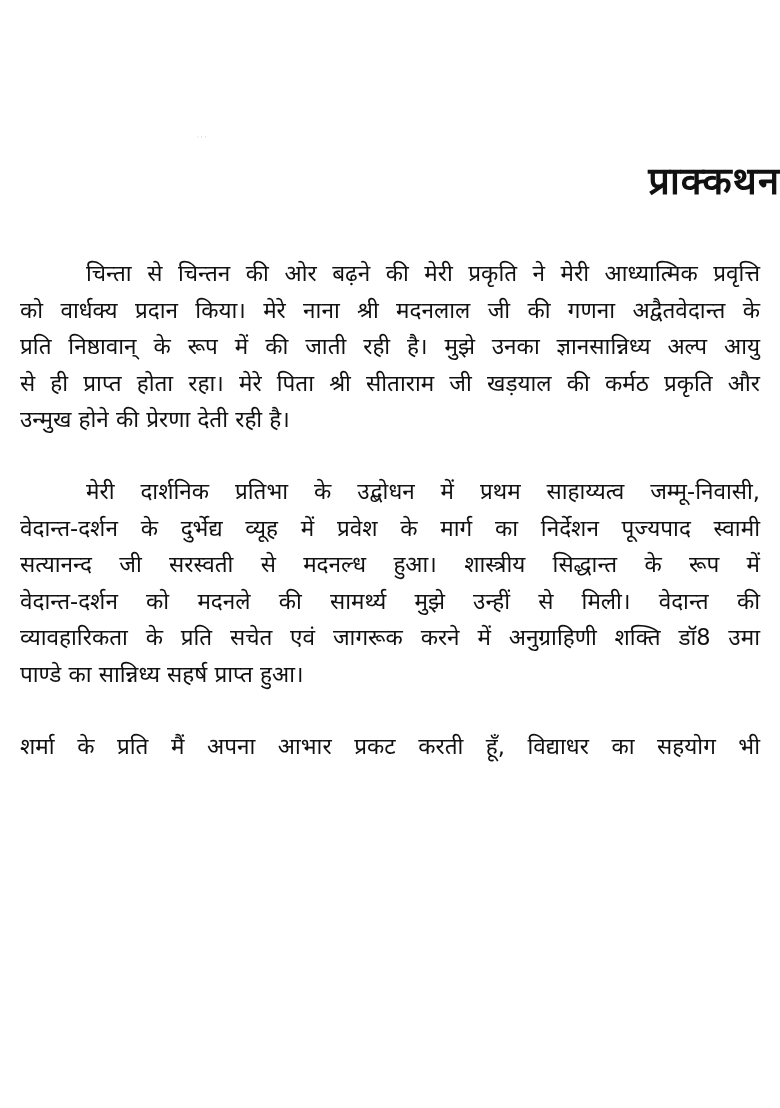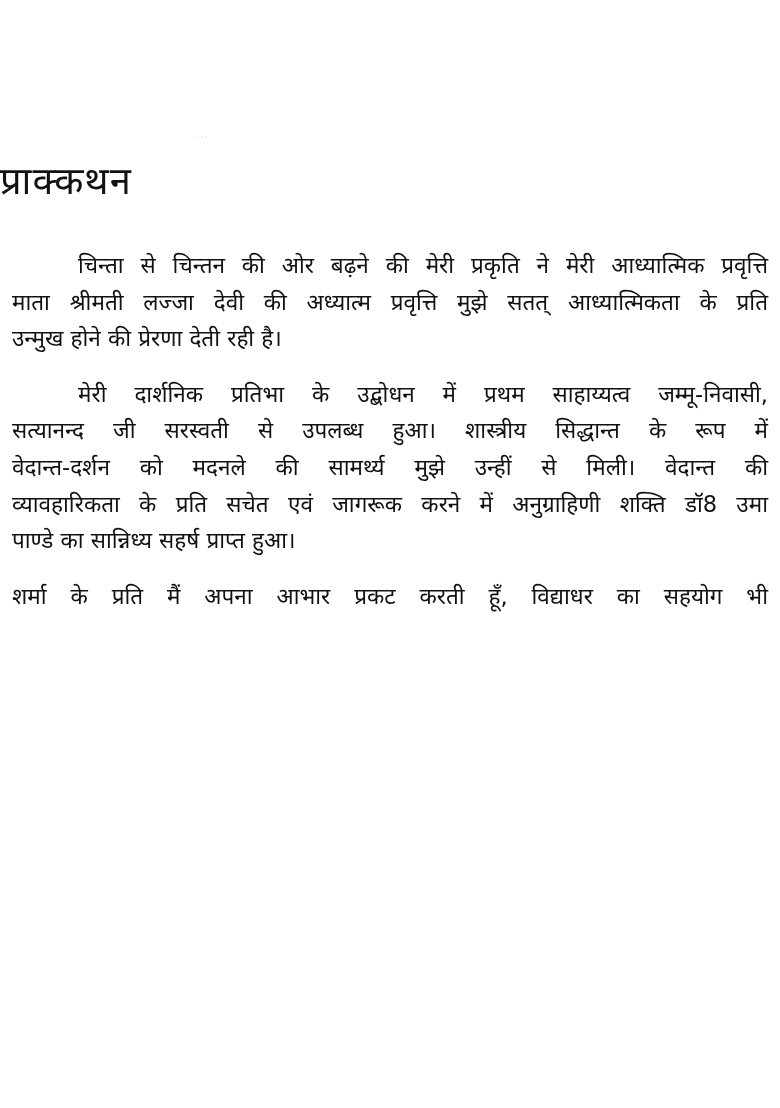--- a/index.html
+++ b/index.html
@@ -1,45 +1,48 @@
 <!DOCTYPE html>
 <html><head>
 <meta charset="utf-8">
 <style>
   html, body { margin: 0; padding: 0; background: #ffffff; }
   body { width: 780px; height: 1108px; position: relative; overflow: hidden;
          font-family: "DejaVu Sans", sans-serif; color: #111; }
-  .title { position: absolute; top: 128px; left: 0; width: 780px; text-align: left;
-           font-size: 38px; font-weight: normal; letter-spacing: 1px; }
+  .title { position: absolute; top: 128px; left: 0; width: 780px; text-align: right;
+           font-size: 38px; font-weight: bold; letter-spacing: 1px; }
   .specks { position: absolute; top: 133px; left: 197px; font-size: 6px; color: #aaa; }
   .body { position: absolute; left: 12px; width: 756px; top: 247px; }
-  .para { margin: 0; }
+  .para { margin: 8px; }
   .line { display: block; font-size: 22.5px; line-height: 36.6px; height: 36.6px;
           white-space: nowrap; text-align: justify; text-align-last: justify; }
   .line.last { text-align-last: left; }
   .line.indent { padding-left: 66px; }
   .gap { height: 19px; }
 </style>
 </head>
 <body>
 
 <div class="specks">· · ·</div>
 
 <h1 class="title">प्राक्कथन</h1>
 
 <div class="body">
   <p class="para">
     <span class="line indent">चिन्ता से चिन्तन की ओर बढ़ने की मेरी प्रकृति ने मेरी आध्यात्मिक प्रवृत्ति</span>
-    <span class="line">माता श्रीमती लज्जा देवी की अध्यात्म प्रवृत्ति मुझे सतत् आध्यात्मिकता के प्रति</span>
+    <span class="line">को वार्धक्य प्रदान किया। मेरे नाना श्री मदनलाल जी की गणना अद्वैतवेदान्त के</span>
+    <span class="line">प्रति निष्ठावान् के रूप में की जाती रही है। मुझे उनका ज्ञानसान्निध्य अल्प आयु</span>
+    <span class="line">से ही प्राप्त होता रहा। मेरे पिता श्री सीताराम जी खड़याल की कर्मठ प्रकृति और</span>
     <span class="line last">उन्मुख होने की प्रेरणा देती रही है।</span>
   </p>
   <div class="gap"></div>
   <p class="para">
     <span class="line indent">मेरी दार्शनिक प्रतिभा के उद्बोधन में प्रथम साहाय्यत्व जम्मू-निवासी,</span>
-    <span class="line">सत्यानन्द जी सरस्वती से उपलब्ध हुआ। शास्त्रीय सिद्धान्त के रूप में</span>
+    <span class="line">वेदान्त-दर्शन के दुर्भेद्य व्यूह में प्रवेश के मार्ग का निर्देशन पूज्यपाद स्वामी</span>
+    <span class="line">सत्यानन्द जी सरस्वती से मदनल्ध हुआ। शास्त्रीय सिद्धान्त के रूप में</span>
     <span class="line">वेदान्त-दर्शन को मदनले की सामर्थ्य मुझे उन्हीं से मिली। वेदान्त की</span>
     <span class="line">व्यावहारिकता के प्रति सचेत एवं जागरूक करने में अनुग्राहिणी शक्ति डॉ8 उमा</span>
     <span class="line last">पाण्डे का सान्निध्य सहर्ष प्राप्त हुआ।</span>
   </p>
   <div class="gap"></div>
   <p class="para">
     <span class="line">शर्मा के प्रति मैं अपना आभार प्रकट करती हूँ, विद्याधर का सहयोग भी</span>
   </p>
 </div>
 

